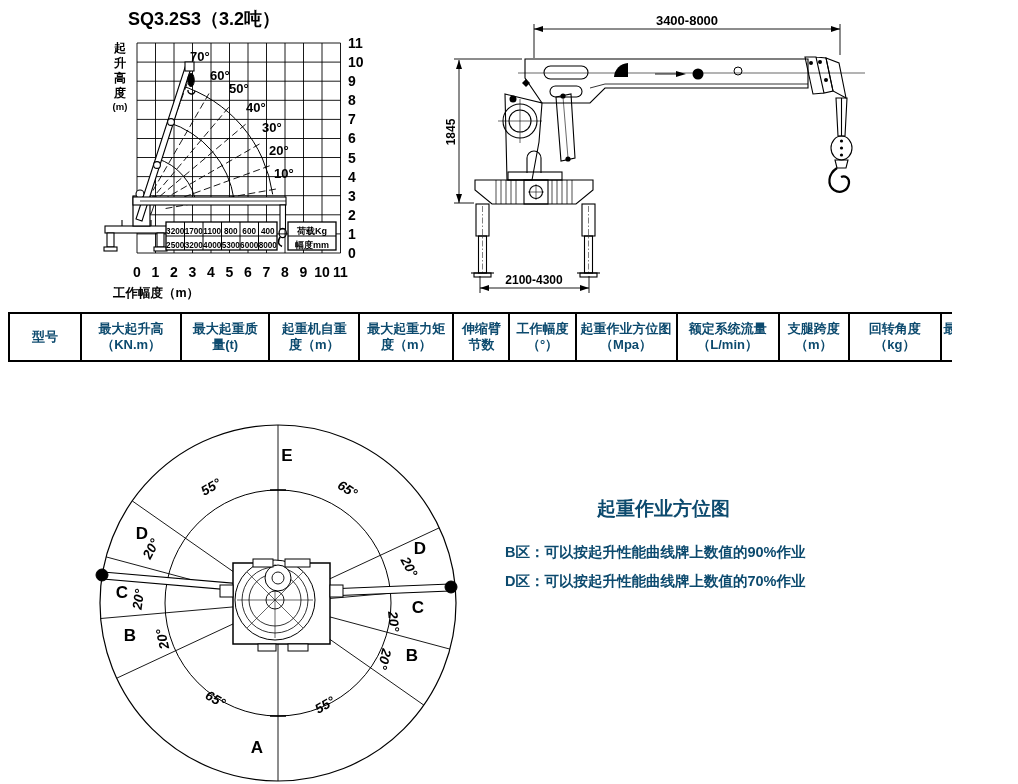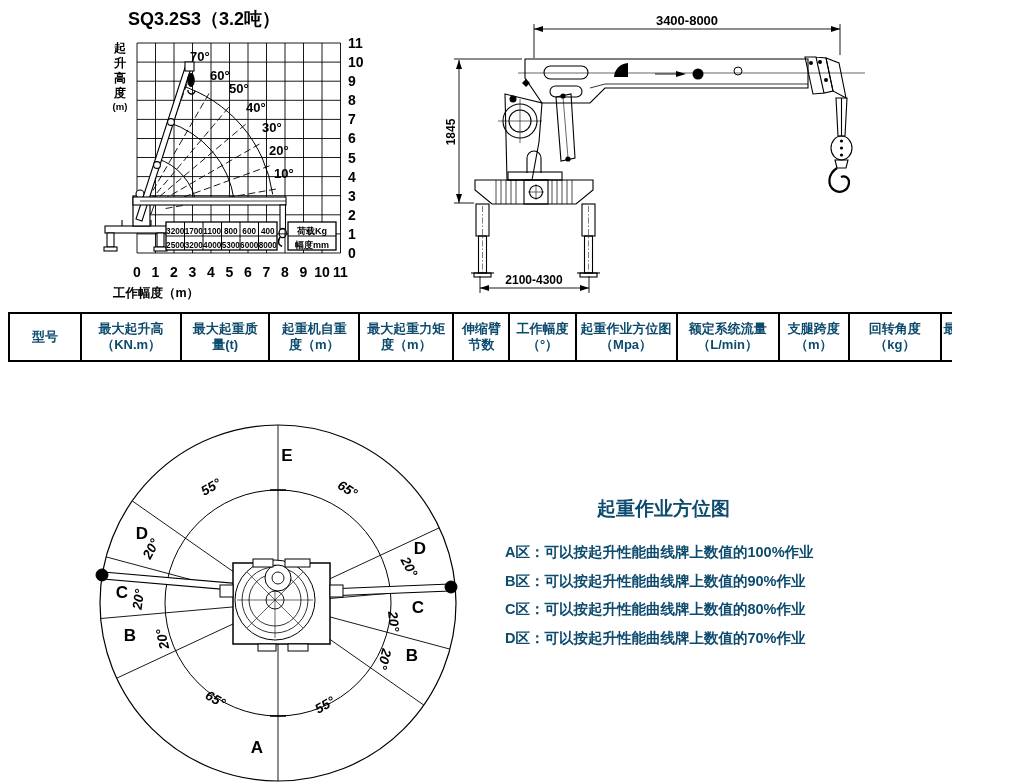--- a/index.html
+++ b/index.html
@@ -316,19 +316,17 @@
       <text x="83" y="186" transform="rotate(-82,83,186)">20°</text>
       <text x="107" y="224" transform="rotate(-103,107,224)">20°</text>
       <text x="345" y="155" transform="rotate(62,345,155)">20°</text>
       <text x="329" y="208" transform="rotate(84,329,208)">20°</text>
       <text x="320" y="244" transform="rotate(104,320,244)">20°</text>
     </g>
   </svg>
 
   <div class="abs legend" style="left:505px;top:496px;">
     <div class="legend-title">起重作业方位图</div>
-    <div class="legend-item">A区：可以按起升性能曲线牌上数值的100%作业</div>
     <div class="legend-item">B区：可以按起升性能曲线牌上数值的90%作业</div>
-    <div class="legend-item">C区：可以按起升性能曲线牌上数值的80%作业</div>
     <div class="legend-item">D区：可以按起升性能曲线牌上数值的70%作业</div>
   </div>
 
 </div>
 
 </body></html>

